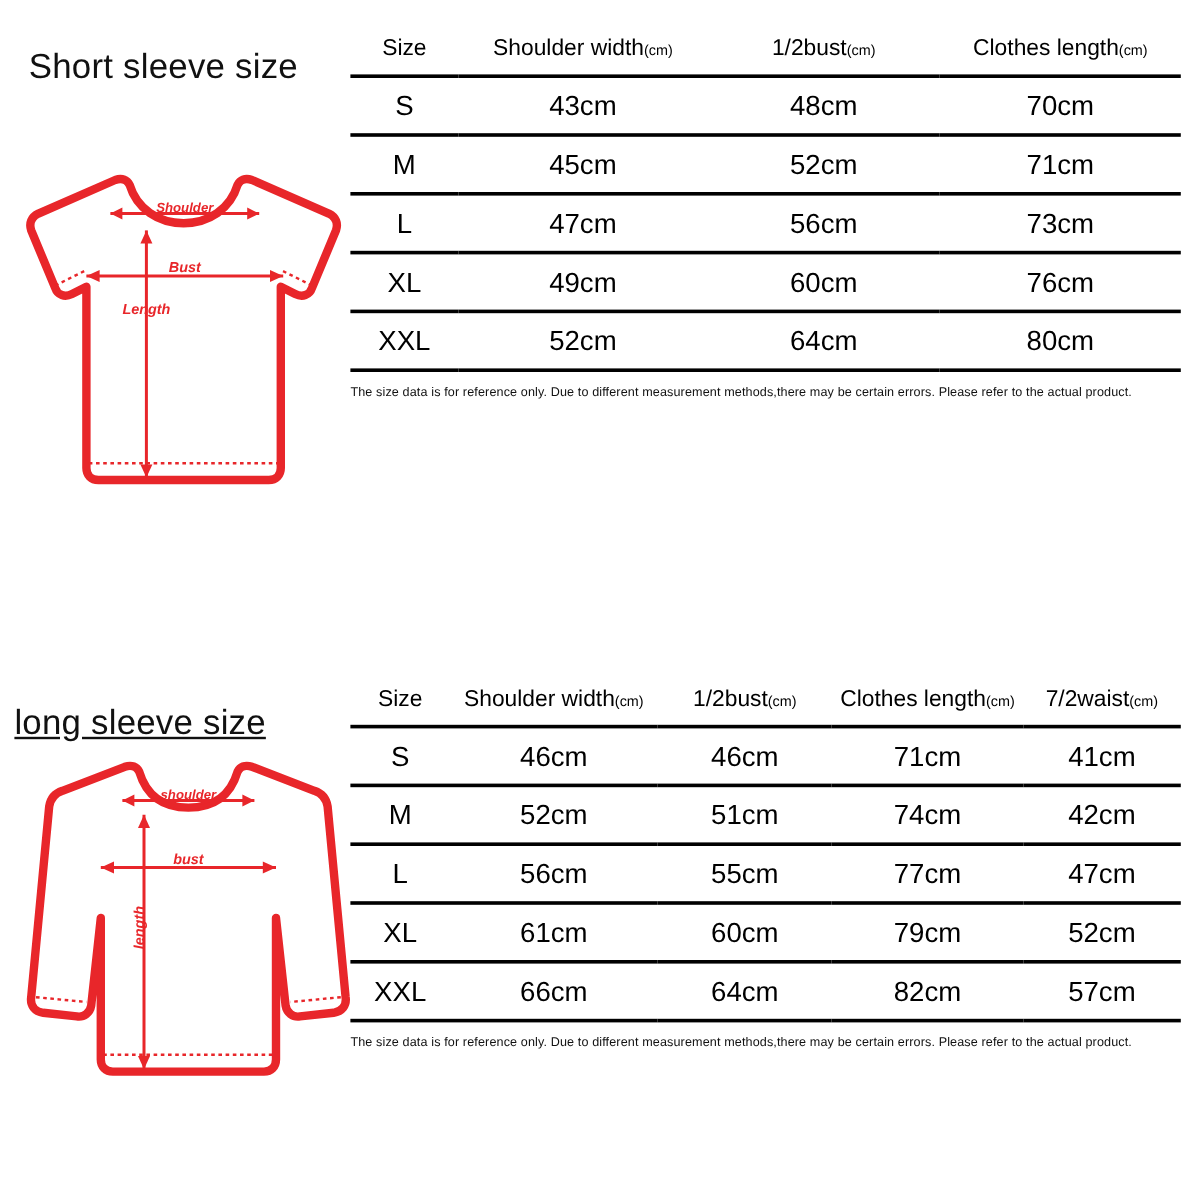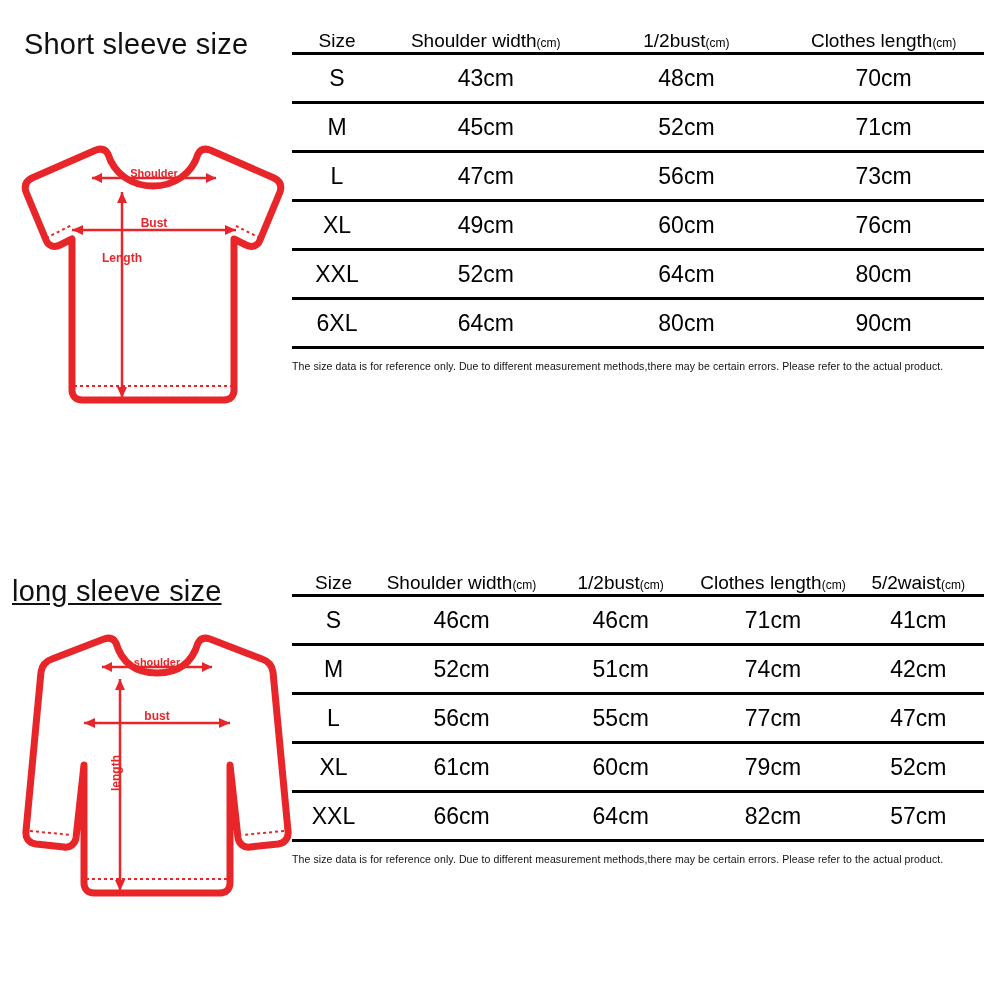--- a/index.html
+++ b/index.html
@@ -23,26 +23,28 @@
   #section-short { top: 0; height: 530px; }
   #section-long  { top: 545px; height: 430px; }
 
   .section-title {
     position: absolute;
     font-size: 29px;
     font-weight: 400;
     letter-spacing: 0.2px;
     color: #111;
     white-space: nowrap;
+    margin-top: 12px;
   }
   #short-title { left: 24px; top: 28px; }
   #long-title  { left: 12px; top: 30px; text-decoration: underline; }
 
   .figure {
     position: absolute;
+    font-style: italic;
   }
   #short-figure { left: 10px; top: 120px; width: 290px; height: 300px; }
   #long-figure  { left: 12px; top: 80px; width: 290px; height: 290px; }
 
   .table-wrap {
     position: absolute;
   }
   #short-table-wrap { left: 292px; top: 30px; width: 692px; }
   #long-table-wrap  { left: 292px; top: 572px; width: 692px; }
 
@@ -54,20 +56,21 @@
   table.size-table th,
   table.size-table td {
     text-align: center;
     vertical-align: middle;
     padding: 0;
     border: none;
   }
   table.size-table thead th {
     font-weight: 400;
     font-size: 19px;
+    padding-bottom: 10px;
     white-space: nowrap;
   }
   table.size-table thead th .unit {
     font-size: 12px;
     vertical-align: baseline;
   }
   table.size-table tbody tr {
     border-top: 3px solid #000;
   }
   table.size-table tbody tr:last-child {
@@ -168,26 +171,20 @@
           <td class="size-col">XL</td>
           <td>49cm</td>
           <td>60cm</td>
           <td>76cm</td>
         </tr>
         <tr>
           <td class="size-col">XXL</td>
           <td>52cm</td>
           <td>64cm</td>
           <td>80cm</td>
-        </tr>
-        <tr>
-          <td class="size-col">6XL</td>
-          <td>64cm</td>
-          <td>80cm</td>
-          <td>90cm</td>
         </tr>
       </tbody>
     </table>
     <div class="note">The size data is for reference only. Due to different measurement methods,there may be certain errors. Please refer to the actual product.</div>
   </div>
 </div>
 
 <div class="section" id="section-long">
 
   <div class="section-title" id="long-title">long sleeve size</div>
@@ -228,21 +225,21 @@
         <col style="width:21%">
         <col style="width:23%">
         <col style="width:19%">
       </colgroup>
       <thead>
         <tr>
           <th><span>Size</span></th>
           <th><span>Shoulder width</span><span class="unit">(cm)</span></th>
           <th><span>1/2bust</span><span class="unit">(cm)</span></th>
           <th><span>Clothes length</span><span class="unit">(cm)</span></th>
-          <th><span>5/2waist</span><span class="unit">(cm)</span></th>
+          <th><span>7/2waist</span><span class="unit">(cm)</span></th>
         </tr>
       </thead>
       <tbody>
         <tr>
           <td class="size-col">S</td>
           <td>46cm</td>
           <td>46cm</td>
           <td>71cm</td>
           <td>41cm</td>
         </tr>

